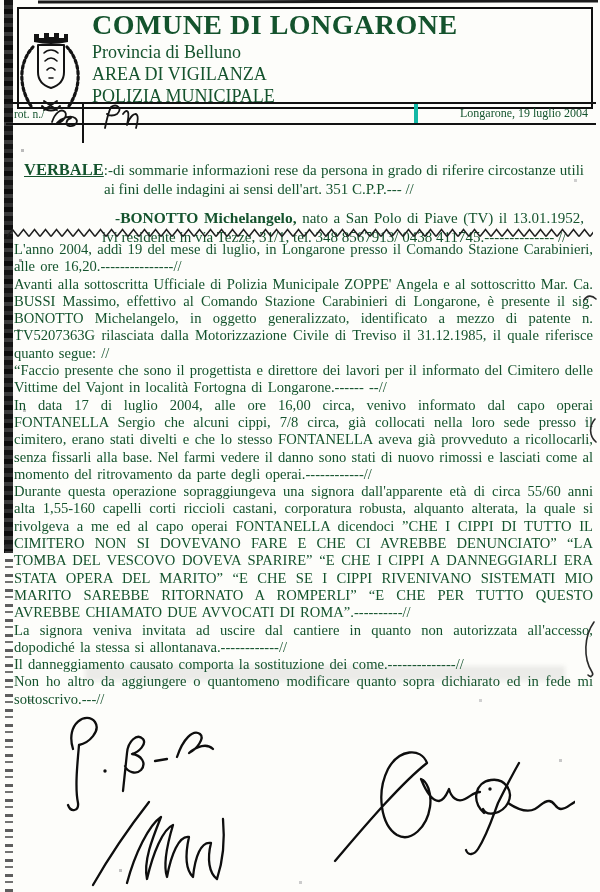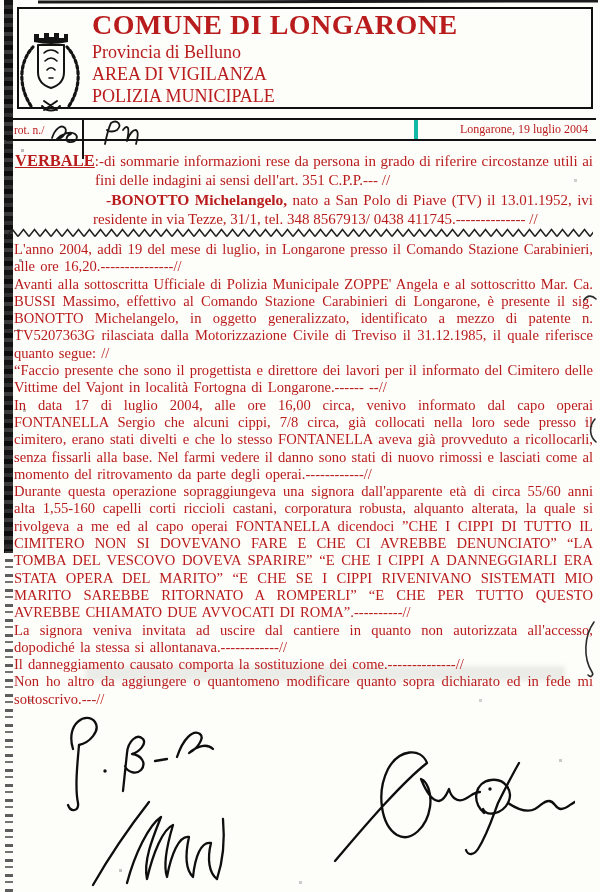--- a/index.html
+++ b/index.html
@@ -1,19 +1,19 @@
 <!DOCTYPE html>
 <html><head>
 <meta charset="utf-8">
 <style>
   html,body{margin:0;padding:0;background:#e8e8e4;}
   .page{
     position:relative;width:600px;height:892px;margin:0 auto;
     background:#fdfdfa;overflow:hidden;
-    font-family:"Liberation Serif","DejaVu Serif",serif;color:#b91c1c;
+    font-family:"Liberation Serif","DejaVu Serif",serif;color:#14532d;
   }
   
   .top-edge{position:absolute;top:0;left:38px;width:560px;height:3px;background:#1b1b1b;transform:rotate(-.12deg);}
   .left-edge{
     position:absolute;top:0;left:4px;width:9px;height:62%;
     background:repeating-linear-gradient(180deg,#151515 0 5px,#2f2f2f 5px 9px,#0e0e0e 9px 14px,#3a3a3a 14px 18px);
     filter:blur(.3px);
   }
   .left-edge-lower{
     position:absolute;top:61%;left:5px;width:8px;height:39%;
@@ -29,31 +29,31 @@
   .margin-mark-1{position:absolute;left:580px;top:620px;}
   .margin-mark-2{position:absolute;left:583px;top:292px;}
   .margin-mark-3{position:absolute;left:586px;top:418px;}
   
   .header-box{position:absolute;left:17px;top:7px;width:576px;height:102px;border:2px solid #101010;box-sizing:border-box;}
   .crest{position:absolute;left:14px;top:28px;width:72px;height:86px;}
   .header-text{position:absolute;left:92px;top:9px;width:490px;}
   .comune-title{font-size:28px;font-weight:bold;letter-spacing:.5px;line-height:32px;white-space:nowrap;}
   .header-sub{font-size:18px;line-height:22px;margin-top:0;}
   
-  .prot-row{position:absolute;left:6px;top:118px;width:590px;height:23px;
+  .prot-row{position:absolute;left:6px;top:102px;width:590px;height:23px;
     border-top:2px solid #121212;border-bottom:2px solid #121212;box-sizing:border-box;}
   .prot-label{position:absolute;left:8px;top:4px;font-size:11.5px;}
   .prot-scribble{position:absolute;left:44px;top:1px;}
   .prot-divider{position:absolute;left:76px;top:-1px;width:2px;height:40px;background:#121212;}
   .prot-initials{position:absolute;left:90px;top:0px;}
   .date-cell{position:absolute;right:0;top:0;bottom:0;left:408px;border-left:4px solid #14b8a6;
     text-align:right;padding:2px 8px 0 6px;font-size:12px;box-sizing:border-box;}
   
   .intro{position:absolute;left:15px;top:151px;width:578px;}
-  .intro p{margin:0;text-align:justify;font-size:15px;line-height:19px;}
+  .intro p{margin:9px;text-align:justify;font-size:15px;line-height:19px;}
   .p-verbale{padding-left:80px;text-indent:-80px;}
   .verbale-word{font-weight:bold;font-size:16.5px;text-decoration:underline;}
   .p-subject{padding-left:78px;text-indent:13px;}
   .subject-bold{font-weight:bold;font-size:15.5px;}
   
   .zigzag{position:absolute;left:7px;top:228px;}
   
   .body-text{position:absolute;left:14px;top:241px;width:579px;}
   .body-text p{margin:0;text-align:justify;font-size:14.6px;line-height:17.3px;word-spacing:1.5px;}
   

